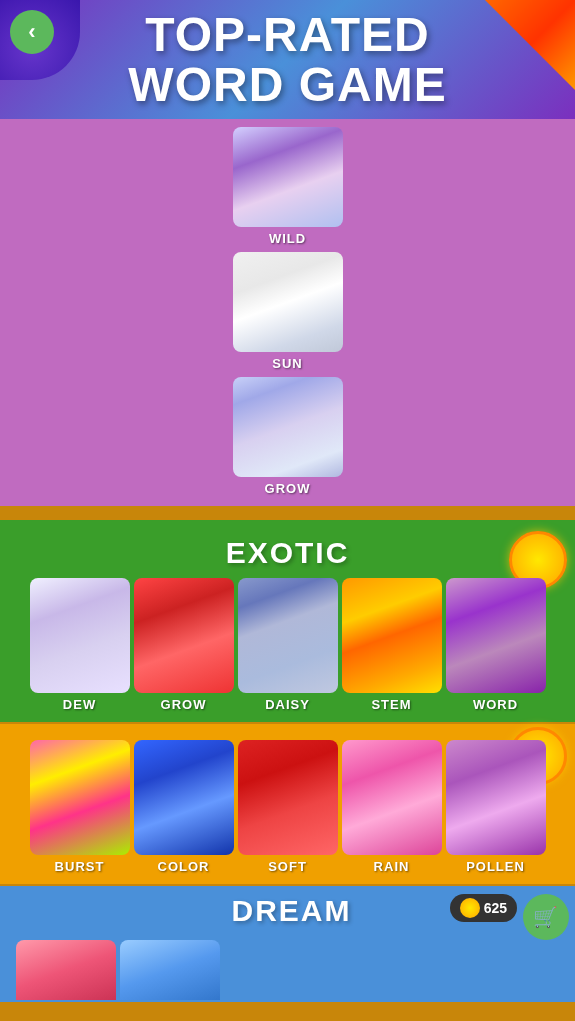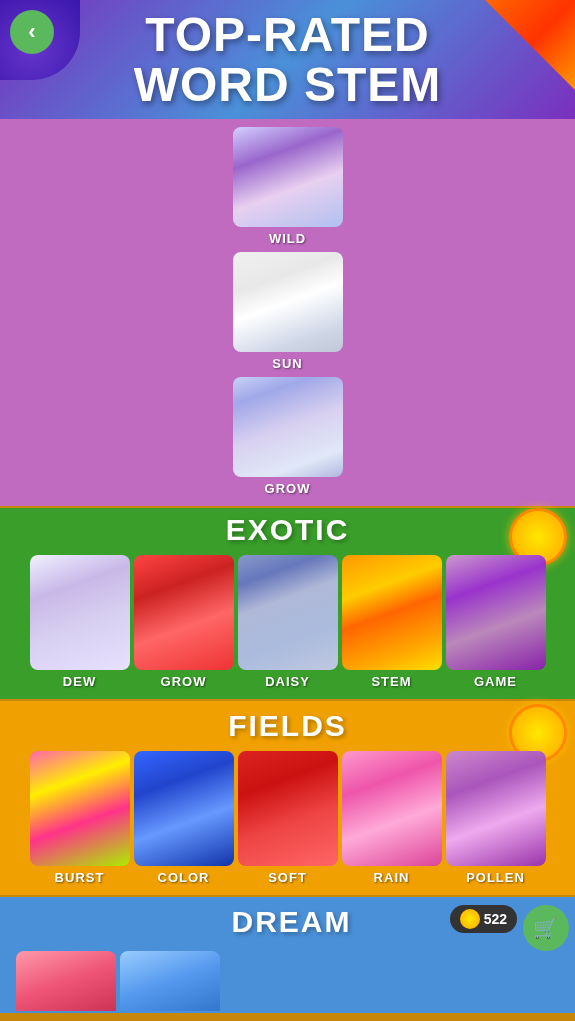--- a/index.html
+++ b/index.html
@@ -93,23 +93,23 @@
       font-size: 13px;
       font-weight: 700;
       margin-top: 4px;
       text-shadow: 1px 1px 2px rgba(0,0,0,0.5);
       letter-spacing: 1px;
     }
 
     
     .section-exotic {
       background: #3a9e2a;
-      padding: 5px 8px 10px 8px;
-      position: relative;
-      margin-top: 2px;
+      padding: 16px 8px 10px 8px;
+      position: relative;
+      margin-top: 14px;
     }
     .section-header {
       display: flex;
       align-items: center;
       justify-content: center;
       margin-bottom: 8px;
       position: relative;
     }
     .section-title {
       color: white;
@@ -255,21 +255,21 @@
   </style>
 </head>
 <body>
 
 <div class="top-banner">
   <div class="flower-top-left"></div>
   <div class="flower-top-right"></div>
   <div class="back-btn">‹</div>
   <h1>
     <span>TOP-RATED</span><br>
-    <span>WORD STEM</span>
+    <span>WORD GAME</span>
   </h1>
 </div>
 
 <div class="section-purple">
   <div class="flower-row">
     <div class="flower-item">
       <div class="flower-thumb flower-thumb-sm img-wild"></div>
       <span class="flower-label">WILD</span>
     </div>
     <div class="flower-item">
@@ -300,28 +300,27 @@
     <div class="flower-item">
       <div class="flower-thumb flower-thumb-xs img-daisy"></div>
       <span class="flower-label">DAISY</span>
     </div>
     <div class="flower-item">
       <div class="flower-thumb flower-thumb-xs img-stem"></div>
       <span class="flower-label">STEM</span>
     </div>
     <div class="flower-item">
       <div class="flower-thumb flower-thumb-xs img-light"></div>
-      <span class="flower-label">GAME</span>
+      <span class="flower-label">WORD</span>
     </div>
   </div>
 </div>
 
 <div class="section-fields">
   <div class="section-header">
-    <span class="section-title-fields">FIELDS</span>
     <div class="sun-badge"></div>
   </div>
   <div class="flower-row-5">
     <div class="flower-item">
       <div class="flower-thumb flower-thumb-xs img-burst"></div>
       <span class="flower-label">BURST</span>
     </div>
     <div class="flower-item">
       <div class="flower-thumb flower-thumb-xs img-color"></div>
       <span class="flower-label">COLOR</span>
@@ -339,21 +338,21 @@
       <span class="flower-label">POLLEN</span>
     </div>
   </div>
 </div>
 
 <div class="section-dream">
   <div class="section-header" style="position:relative;">
     <span class="section-title-dream">DREAM</span>
     <div class="coins-badge" style="position:absolute;right:50px;top:0;">
       <div class="coin-icon"></div>
-      <span class="coins-text">522</span>
+      <span class="coins-text">625</span>
     </div>
     <div class="cart-btn" style="position:absolute;right:-2px;top:0;width:46px;height:46px;background:#5cb85c;border-radius:50%;display:flex;align-items:center;justify-content:center;font-size:20px;">🛒</div>
   </div>
   <div class="section-dream-bottom">
     <div class="dream-partial img-dream1"></div>
     <div class="dream-partial img-dream2"></div>
   </div>
 </div>
 
 </body></html>

